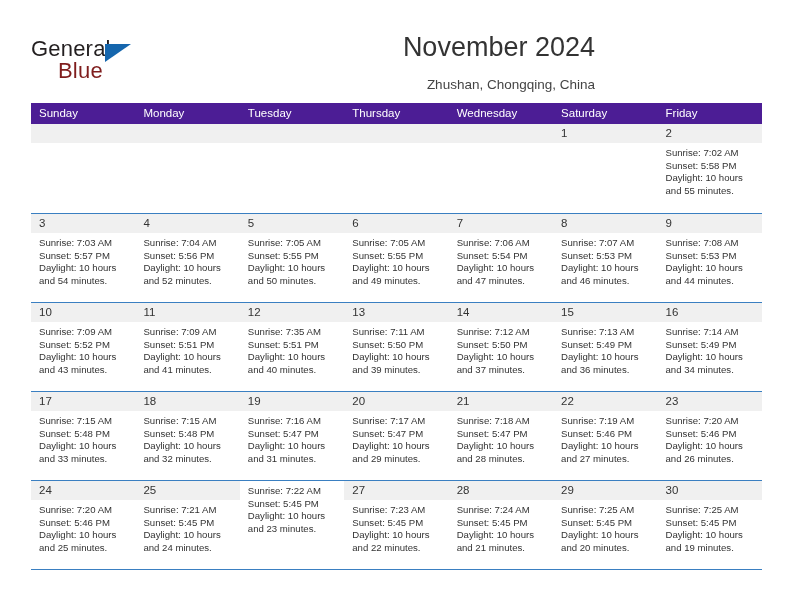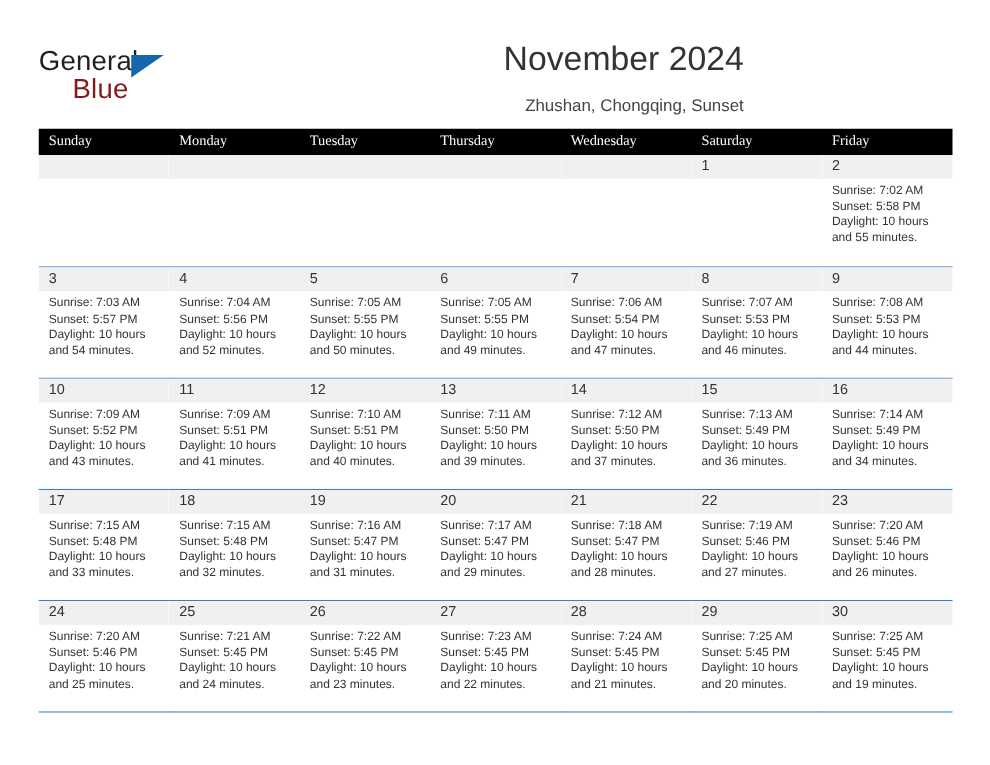--- a/index.html
+++ b/index.html
@@ -86,23 +86,22 @@
 
   
   .calendar {
     position: absolute;
     left: 31px;
     top: 103px;
     width: 731px;
   }
   .weekdays {
     display: flex;
-    background: #000000;
+    background: #4c1d95;
     height: 21px;
-    font-family: Liberation Serif, serif;
   }
   .weekday {
     flex: 1 1 0;
     color: #ffffff;
     font-size: 11.5px;
     line-height: 21px;
     padding-left: 8px;
     box-sizing: border-box;
     white-space: nowrap;
   }
@@ -158,21 +157,21 @@
 
 <div class="page">
 
   <div class="header">
     <div class="logo">
       <span class="logo-general">General</span>
       <span class="logo-triangle"></span>
       <span class="logo-blue">Blue</span>
     </div>
     <div class="title">November 2024</div>
-    <div class="subtitle">Zhushan, Chongqing, Sunset</div>
+    <div class="subtitle">Zhushan, Chongqing, China</div>
   </div>
 
   <div class="calendar">
     <div class="weekdays">
       <div class="weekday">Sunday</div>
       <div class="weekday">Monday</div>
       <div class="weekday">Tuesday</div>
       <div class="weekday">Thursday</div>
       <div class="weekday">Wednesday</div>
       <div class="weekday">Saturday</div>
@@ -279,21 +278,21 @@
             <div class="day-num">11</div>
             <div class="day-info">
               <div>Sunrise: 7:09 AM</div>
               <div>Sunset: 5:51 PM</div>
               <div class="daylight">Daylight: 10 hours and 41 minutes.</div>
             </div>
           </div>
           <div class="day">
             <div class="day-num">12</div>
             <div class="day-info">
-              <div>Sunrise: 7:10 AM</div>
+              <div>Sunrise: 7:35 AM</div>
               <div>Sunset: 5:51 PM</div>
               <div class="daylight">Daylight: 10 hours and 40 minutes.</div>
             </div>
           </div>
           <div class="day">
             <div class="day-num">13</div>
             <div class="day-info">
               <div>Sunrise: 7:11 AM</div>
               <div>Sunset: 5:50 PM</div>
               <div class="daylight">Daylight: 10 hours and 39 minutes.</div>
@@ -393,21 +392,20 @@
           </div>
           <div class="day">
             <div class="day-num">25</div>
             <div class="day-info">
               <div>Sunrise: 7:21 AM</div>
               <div>Sunset: 5:45 PM</div>
               <div class="daylight">Daylight: 10 hours and 24 minutes.</div>
             </div>
           </div>
           <div class="day">
-            <div class="day-num">26</div>
             <div class="day-info">
               <div>Sunrise: 7:22 AM</div>
               <div>Sunset: 5:45 PM</div>
               <div class="daylight">Daylight: 10 hours and 23 minutes.</div>
             </div>
           </div>
           <div class="day">
             <div class="day-num">27</div>
             <div class="day-info">
               <div>Sunrise: 7:23 AM</div>

